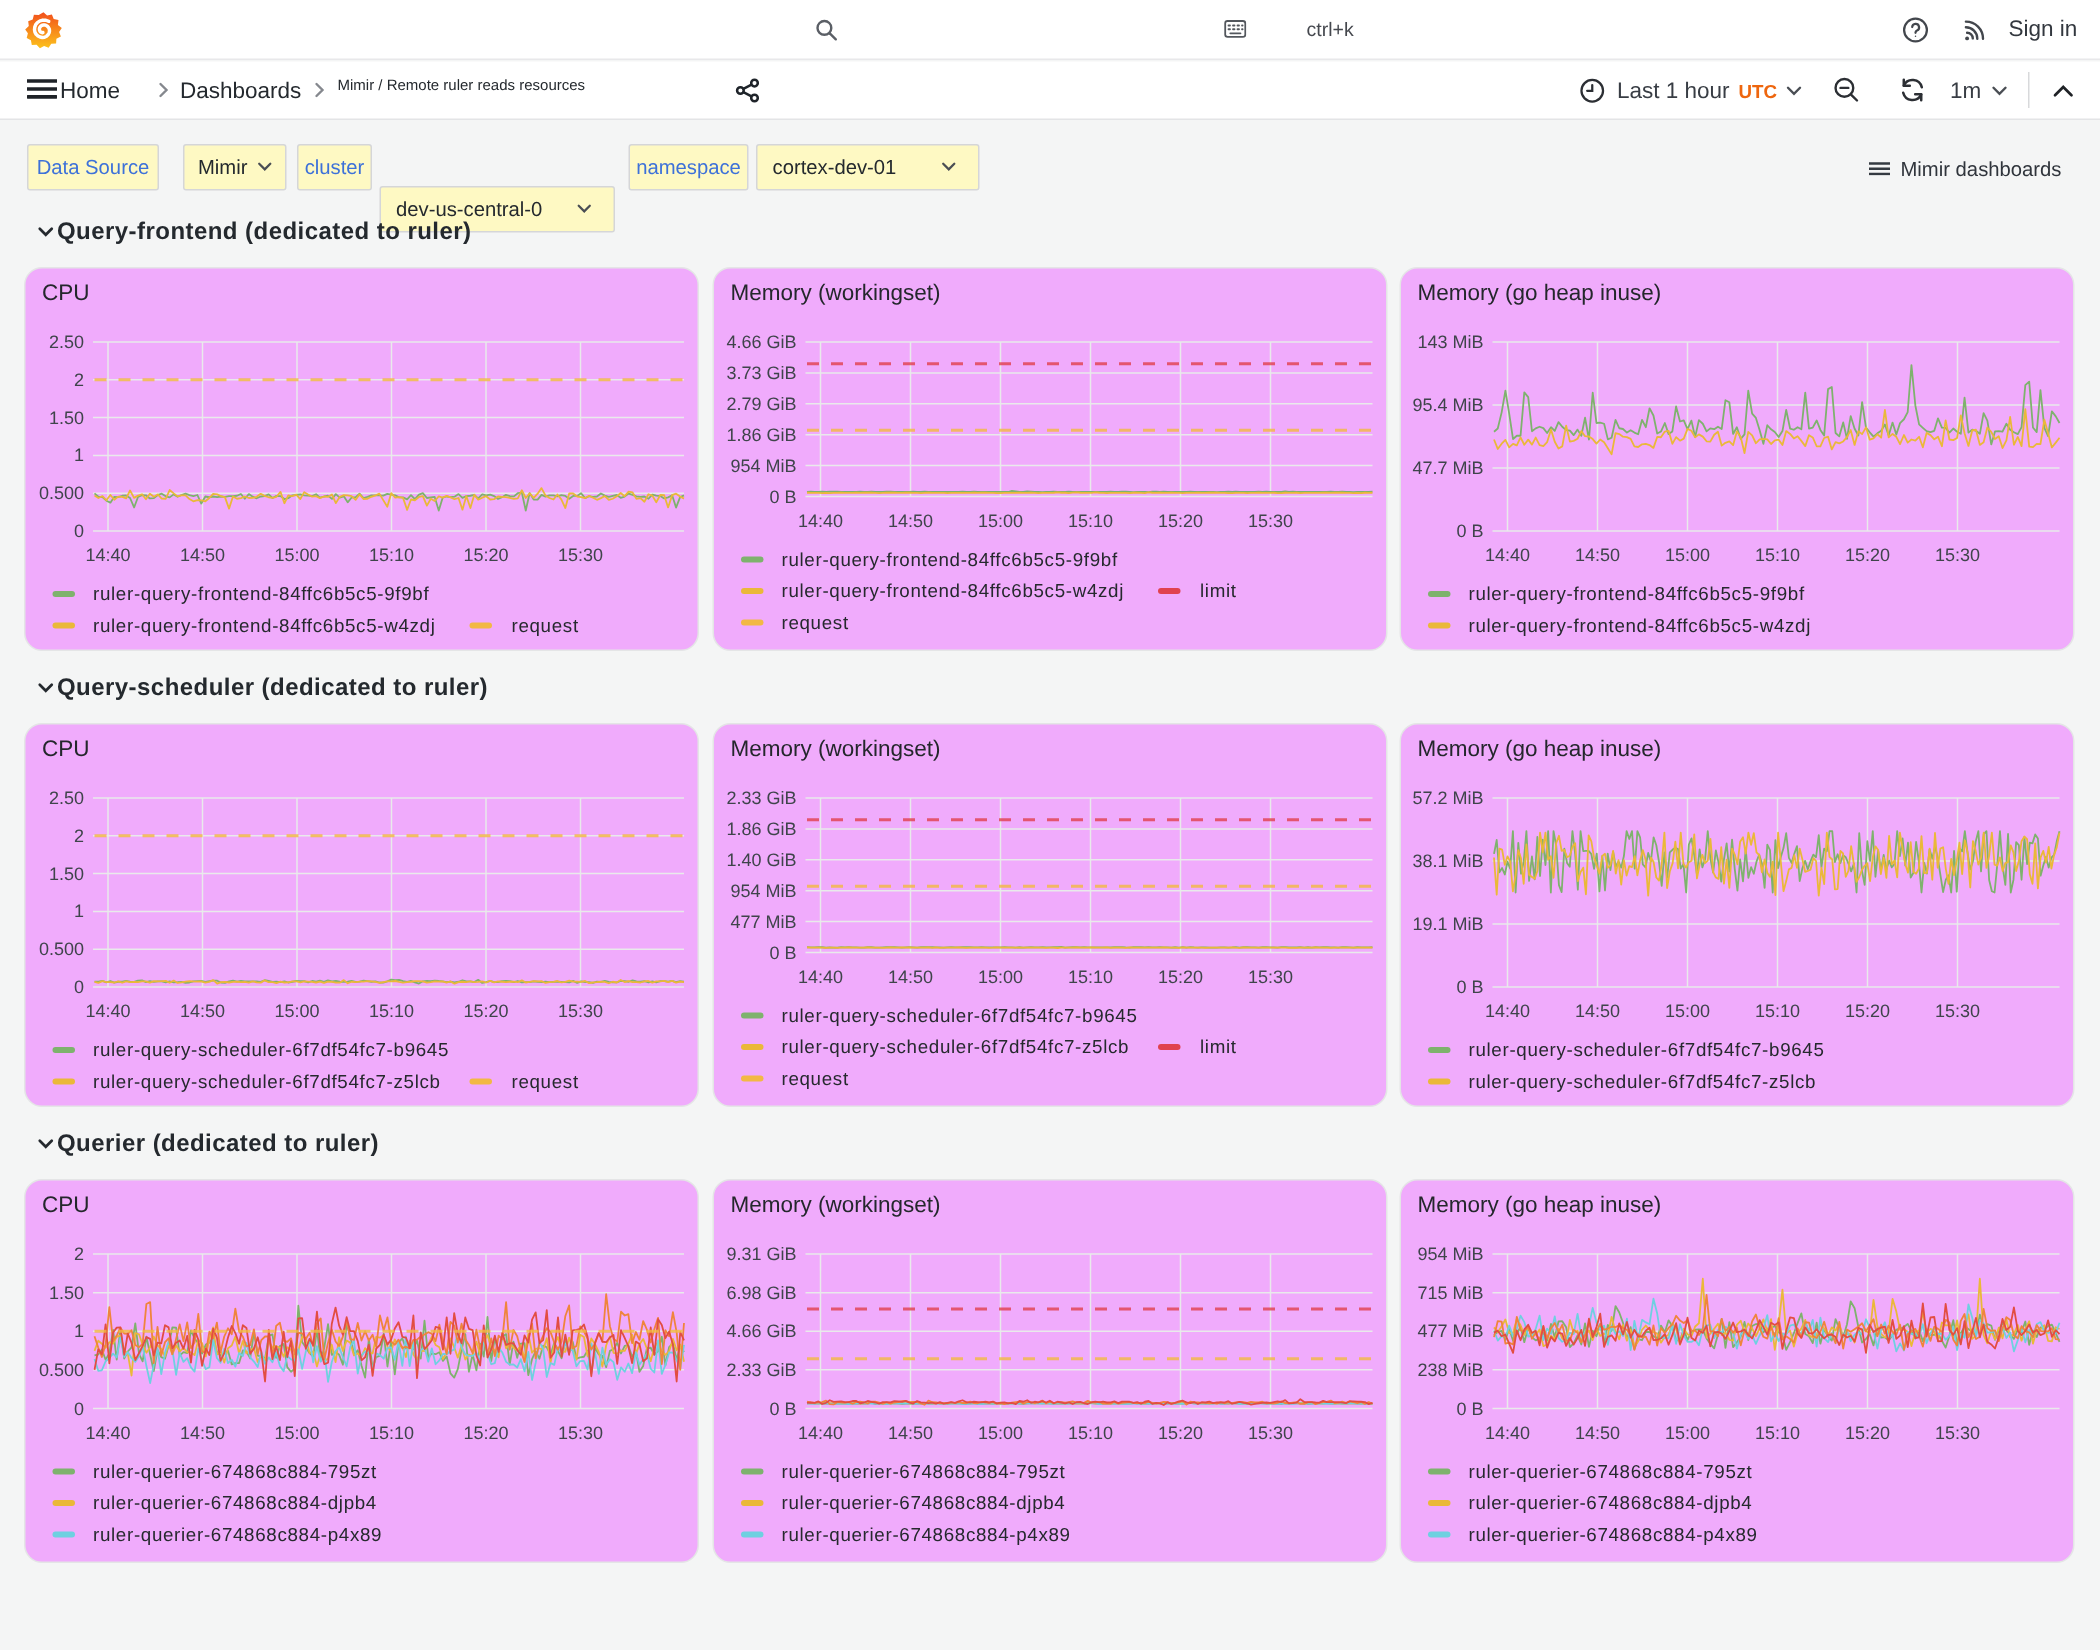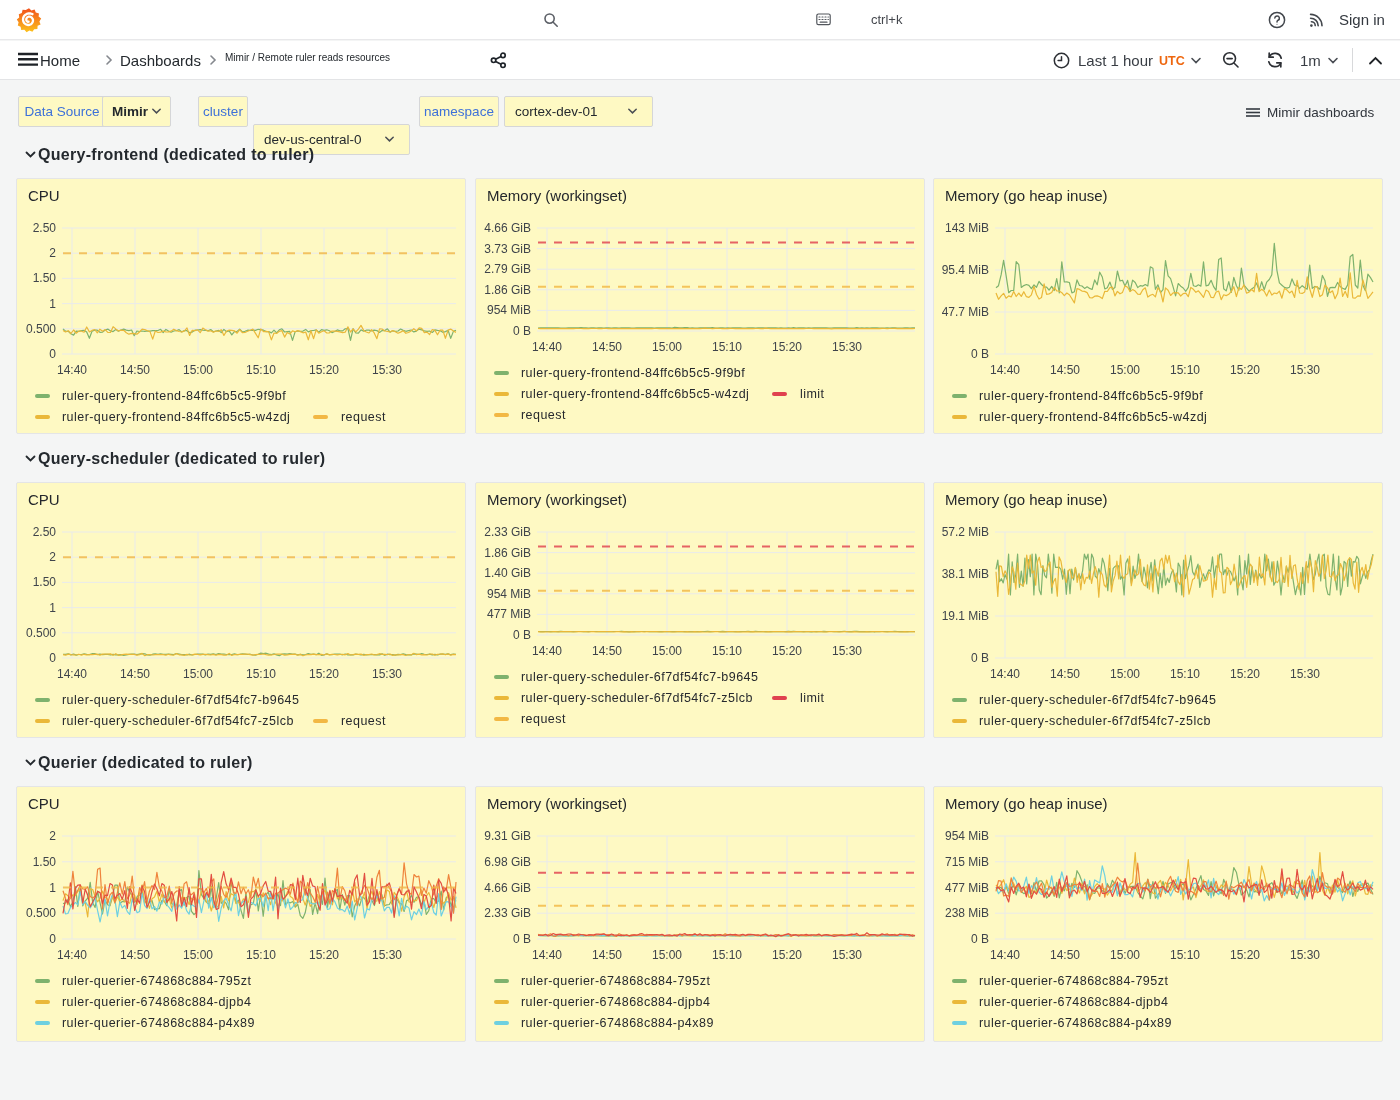--- a/index.html
+++ b/index.html
@@ -11,21 +11,21 @@
 #search { position:absolute; left:535px; top:4px; width:341px; height:31px; background:#fff; border:1px solid #c9cacc; border-radius:5px; }
 #search .ph { position:absolute; left:29px; top:7px; font-size:14.5px; color:#8b8e94; }
 .txt { position:absolute; white-space:nowrap; }
 .t-dark { color:#24292e; }
 .blue { color:#3d71d9; }
 
 .chip { position:absolute; top:96px; height:31px; background:#fef9c3; border:1px solid #d5d6d8; border-radius:2px; font-size:13.5px; display:flex; align-items:center; justify-content:center; white-space:nowrap; }
 .chip.val { color:#24292e; justify-content:space-between; padding:0 14px 0 10px; font-size:13.5px; }
 .sechead { position:absolute; font-size:16px; font-weight:700; letter-spacing:0.3px; color:#24292e; }
 
-.panel { position:absolute; width:450px; height:256px; background:#fef9c3; border:1px solid #e4e5e6; border-radius:2px; }
+.panel { position:absolute; width:450px; height:256px; background:#f0abfc; border:1px solid #e4e5e6; border-radius:12px; }
 .ptitle { position:absolute; left:11px; top:8px; font-size:15px; font-weight:500; color:#24272c; }
 .panel svg { position:absolute; left:-1px; top:-1px; }
 text.ax { font-family:"Liberation Sans", sans-serif; font-size:12px; fill:#3f444b; }
 text.lg { font-family:"Liberation Sans", sans-serif; font-size:12.5px; letter-spacing:0.45px; fill:#26292e; }
 </style></head>
 <body>
 <div id="app">
 
 <div id="topbar"></div>
 <svg class="ic" style="left:16px;top:7px;" width="26" height="26" viewBox="0 0 26 26">
@@ -102,21 +102,21 @@
 <div class="txt" style="left:1300px;top:52px;font-size:15px;color:#383d44;">1m</div>
 <svg class="ic" style="left:1327px;top:56px;" width="12" height="10" viewBox="0 0 12 10" fill="none" stroke="#4a4e54" stroke-width="1.6" stroke-linecap="round">
       <path d="M2 2.5 l4 4 l4 -4"></path>
     </svg>
 <div class="abs" style="left:1352px;top:48px;width:1px;height:24px;background:#d8d9db;"></div>
 <svg class="ic" style="left:1368px;top:55px;" width="15" height="11" viewBox="0 0 15 11" fill="none" stroke="#202327" stroke-width="1.8" stroke-linecap="round">
       <path d="M2 8.5 l5.5 -5.5 l5.5 5.5"></path>
     </svg>
 
 <div class="chip blue" style="left:18px;width:88px;">Data Source</div>
-<div class="chip val" style="left:102px;width:69px;padding:0 8px 0 9px;font-weight:bold;">Mimir<svg width="11" height="9" viewBox="0 0 11 9" fill="none" stroke="#4a4e54" stroke-width="1.5" stroke-linecap="round">
+<div class="chip val" style="left:122px;width:69px;padding:0 8px 0 9px;">Mimir<svg width="11" height="9" viewBox="0 0 11 9" fill="none" stroke="#4a4e54" stroke-width="1.5" stroke-linecap="round">
         <path d="M1.8 2.2 l3.7 3.7 l3.7 -3.7"></path>
       </svg></div>
 <div class="chip blue" style="left:198px;width:50px;">cluster</div>
 <div class="chip val" style="left:253px;width:157px;margin-top:28px;">dev-us-central-0<svg width="11" height="9" viewBox="0 0 11 9" fill="none" stroke="#4a4e54" stroke-width="1.5" stroke-linecap="round">
         <path d="M1.8 2.2 l3.7 3.7 l3.7 -3.7"></path>
       </svg></div>
 <div class="chip blue" style="left:419px;width:80px;">namespace</div>
 <div class="chip val" style="left:504px;width:149px;">cortex-dev-01<svg width="11" height="9" viewBox="0 0 11 9" fill="none" stroke="#4a4e54" stroke-width="1.5" stroke-linecap="round">
         <path d="M1.8 2.2 l3.7 3.7 l3.7 -3.7"></path>
       </svg></div>

